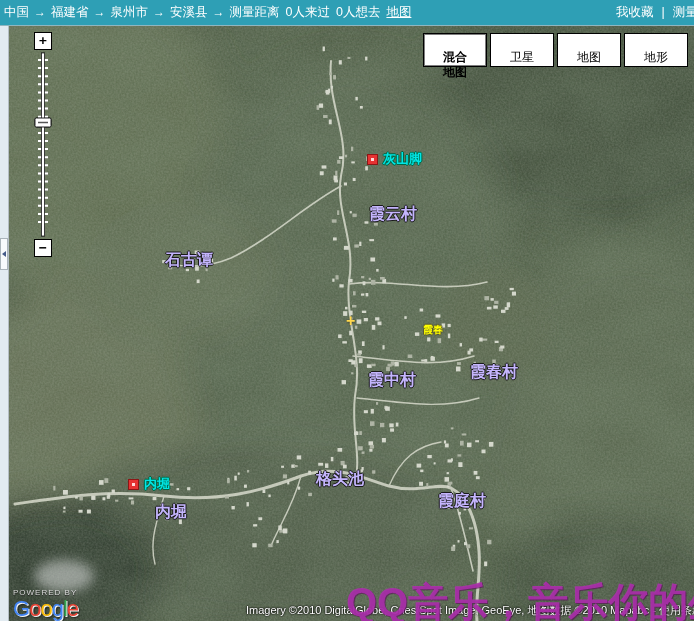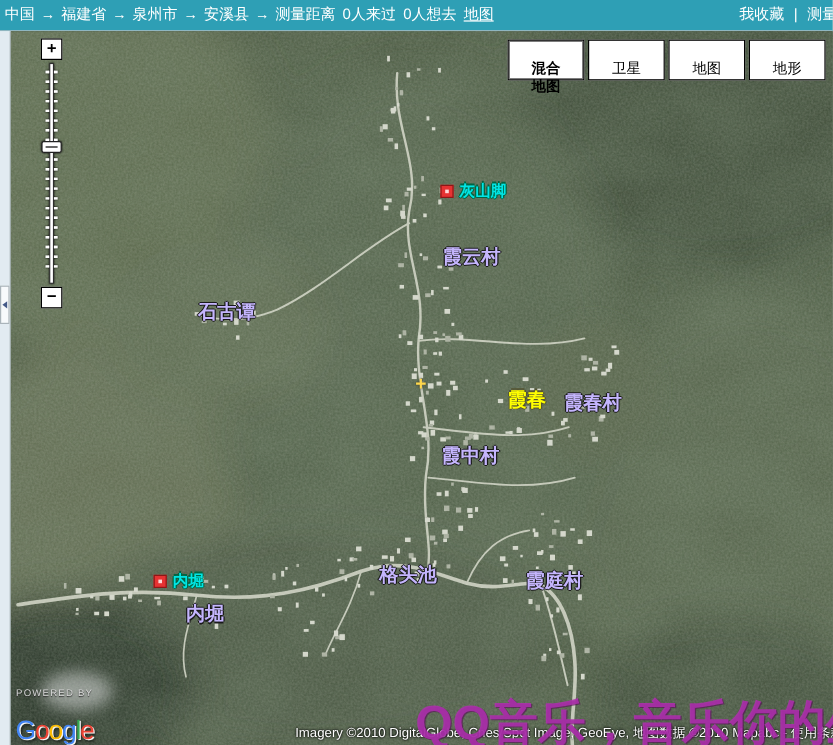--- a/index.html
+++ b/index.html
@@ -39,27 +39,27 @@
         padding:0;cursor:pointer;color:#000;}
   .ztrack{position:relative;width:18px;height:185px;margin:2px 0;cursor:pointer;}
 
   
   .vlabel{position:absolute;color:#c4b5fd;font-size:16px;font-weight:bold;white-space:nowrap;
           text-shadow:-1px 0 #1a1a1a,1px 0 #1a1a1a,0 -1px #1a1a1a,0 1px #1a1a1a;}
   .mlabel{position:absolute;display:flex;align-items:center;white-space:nowrap;font-size:13px;font-weight:bold;
           color:#00e5e5;text-shadow:-1px 0 #064,1px 0 #064,0 -1px #064,0 1px #064;cursor:pointer;padding-left:32px;}
   .redsq{width:9px;height:9px;background:#e63232;border:1px solid #8d1616;margin-right:5px;position:relative;flex:none;}
   .redsq::after{content:"";position:absolute;left:3px;top:3px;width:3px;height:3px;background:#ffd9d9;}
-  .clabel{position:absolute;color:#ffff00;font-size:16px;font-weight:bold;white-space:nowrap;
+  .clabel{position:absolute;color:#ffff00;font-size:10px;font-weight:bold;white-space:nowrap;
           text-shadow:-1px 0 #553,1px 0 #553,0 -1px #553,0 1px #553;padding-left:28px;}
   .ccross{position:absolute;color:#ffd84d;font-size:16px;font-weight:bold;text-shadow:0 0 2px #332;}
 
   
   .powered{position:absolute;left:4px;bottom:1px;line-height:1;}
-  .powered .pby{display:block;font-size:8px;letter-spacing:1px;color:#d8d8d8;text-shadow:0 1px 1px #222;margin-bottom:16px;text-align:center;}
+  .powered .pby{display:block;font-size:8px;letter-spacing:1px;color:#d8d8d8;text-shadow:0 1px 1px #222;margin-bottom:1px;}
   .glogo{font-size:22px;font-weight:normal;letter-spacing:-1px;text-shadow:1px 1px 0 #f4f4f4,2px 2px 2px rgba(0,0,0,.55);}
   .glogo .g1,.glogo .g4{color:#4285f4;}
   .glogo .g2,.glogo .g6{color:#ea4335;}
   .glogo .g3{color:#fbbc05;}
   .glogo .g5{color:#34a853;}
   .attrib{position:absolute;left:237px;bottom:3px;color:#fff;font-size:11px;white-space:nowrap;
           text-shadow:0 0 2px #000,0 0 2px #000;z-index:4;}
   .watermark{position:absolute;left:337px;bottom:-9px;font-size:40px;font-weight:bold;white-space:nowrap;
              color:rgba(173,48,173,0.88);text-shadow:1px 1px 0 rgba(90,10,90,.6);z-index:5;}
 </style>
@@ -428,24 +428,24 @@
     </div>
 
     <div class="zoomctl">
       <button class="zbtn">+</button>
       <div class="ztrack"></div>
       <button class="zbtn">−</button>
     </div>
 
     <div class="vlabel" style="left:360px;top:178px">霞云村</div>
     <div class="vlabel" style="left:156px;top:224px">石古谭</div>
-    <div class="vlabel" style="left:461px;top:300px">霞春村</div>
+    <div class="vlabel" style="left:461px;top:336px">霞春村</div>
     <div class="vlabel" style="left:359px;top:344px">霞中村</div>
     <div class="vlabel" style="left:307px;top:443px">格头池</div>
-    <div class="vlabel" style="left:429px;top:448px">霞庭村</div>
+    <div class="vlabel" style="left:429px;top:465px">霞庭村</div>
     <div class="vlabel" style="left:146px;top:476px">内堀</div>
 
     <div class="mlabel" style="left:326px;top:124px">
       <span class="redsq"></span>
       <span>灰山脚</span>
     </div>
     <div class="mlabel" style="left:87px;top:449px">
       <span class="redsq"></span>
       <span>内堀</span>
     </div>

